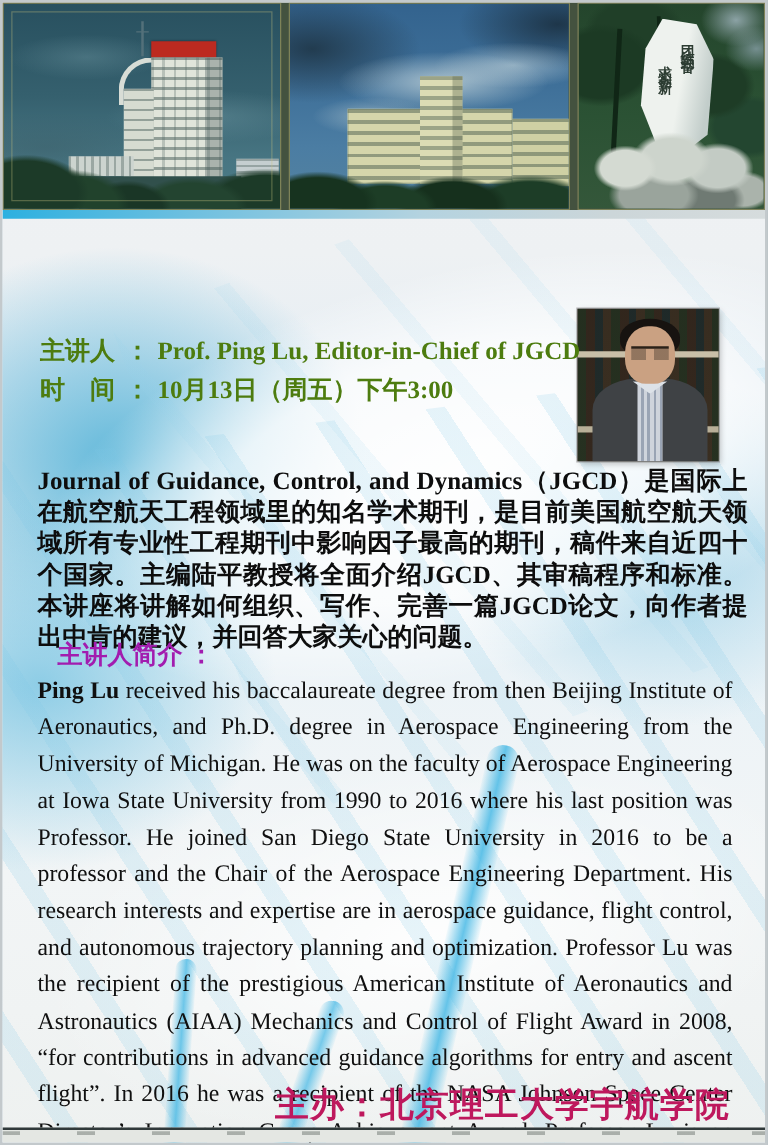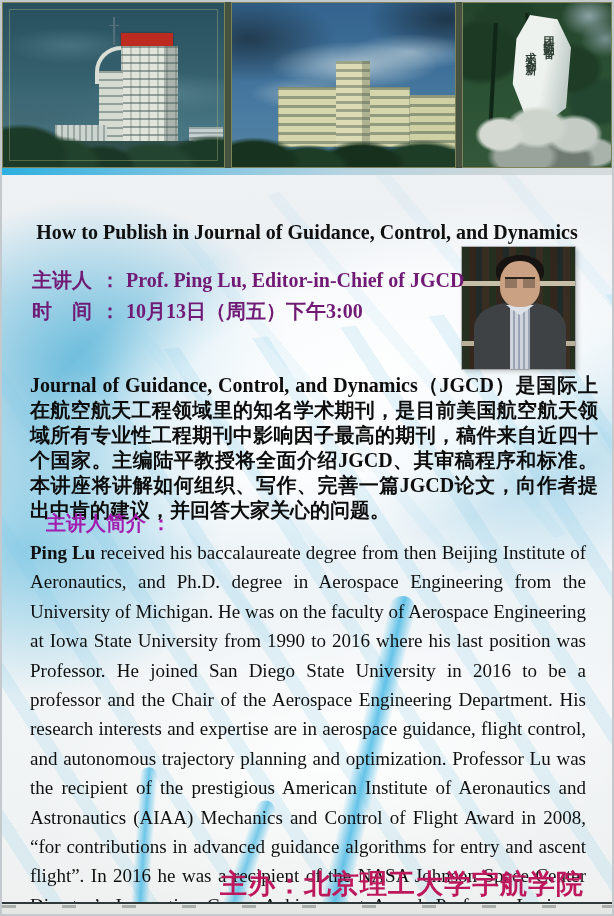--- a/index.html
+++ b/index.html
@@ -124,21 +124,21 @@
   .blue-strip{position:absolute;left:0;top:166px;width:100%;height:7px;z-index:6;
     background:linear-gradient(90deg,#2cb0e0 0%,#6fc0e0 25%,#b4d3e0 55%,#ccd6d9 80%,#d6dcdd 100%);}
   
   .content{position:absolute;inset:0;z-index:10;}
   .title-cn{position:absolute;left:0;top:176px;width:100%;margin:0;text-align:center;
     font-size:30px;font-weight:bold;color:#e81414;letter-spacing:3px;
     font-family:"Liberation Serif","DejaVu Serif",serif;}
   .title-en{position:absolute;left:0;top:219px;width:100%;margin:0;text-align:center;
     font-size:20px;font-weight:bold;color:#101010;}
   .info{position:absolute;left:30px;top:265px;width:430px;}
-  .info-row{height:31px;font-size:20px;font-weight:bold;color:#701a75;white-space:nowrap;}
+  .info-row{height:31px;font-size:20px;font-weight:bold;color:#4d7c0f;white-space:nowrap;}
   .info-label{display:inline-block;min-width:62px;}
   .info-colon{display:inline-block;margin:0 6px 0 6px;}
   .abstract{position:absolute;left:28px;top:371px;width:568px;margin:0;
     font-size:20px;font-weight:bold;color:#0d0d0d;line-height:25px;text-align:justify;}
   .bio-heading{position:absolute;left:44px;top:508px;font-size:20px;font-weight:bold;color:#a21caf;}
   .bio{position:absolute;left:28px;top:536px;width:556px;margin:0;
     font-size:19px;color:#101010;line-height:29.4px;text-align:justify;}
   .footer-host{position:absolute;right:28px;top:864px;font-size:27px;font-weight:bold;color:#be185d;
     letter-spacing:1px;}
   
@@ -213,21 +213,20 @@
       <div class="p3-trunk2"></div>
       <div class="p3-stone"></div>
       <span class="p3-col p3-col1">团结勤奋</span>
       <span class="p3-col p3-col2">求实创新</span>
       <div class="p3-rocks"></div>
     </div>
   </div>
   <div class="blue-strip"></div>
 
   <div class="content">
-    <h2 class="title-en">How to Publish in Journal of Guidance, Control, and Dynamics</h2>
 
     <div class="info">
       <div class="info-row">
         <span class="info-label">主讲人</span><span class="info-colon">：</span><span class="info-value">Prof. Ping Lu, Editor-in-Chief of JGCD</span>
       </div>
       <div class="info-row">
         <span class="info-label">时　间</span><span class="info-colon">：</span><span class="info-value">10月13日（周五）下午3:00</span>
       </div>
     </div>
 

